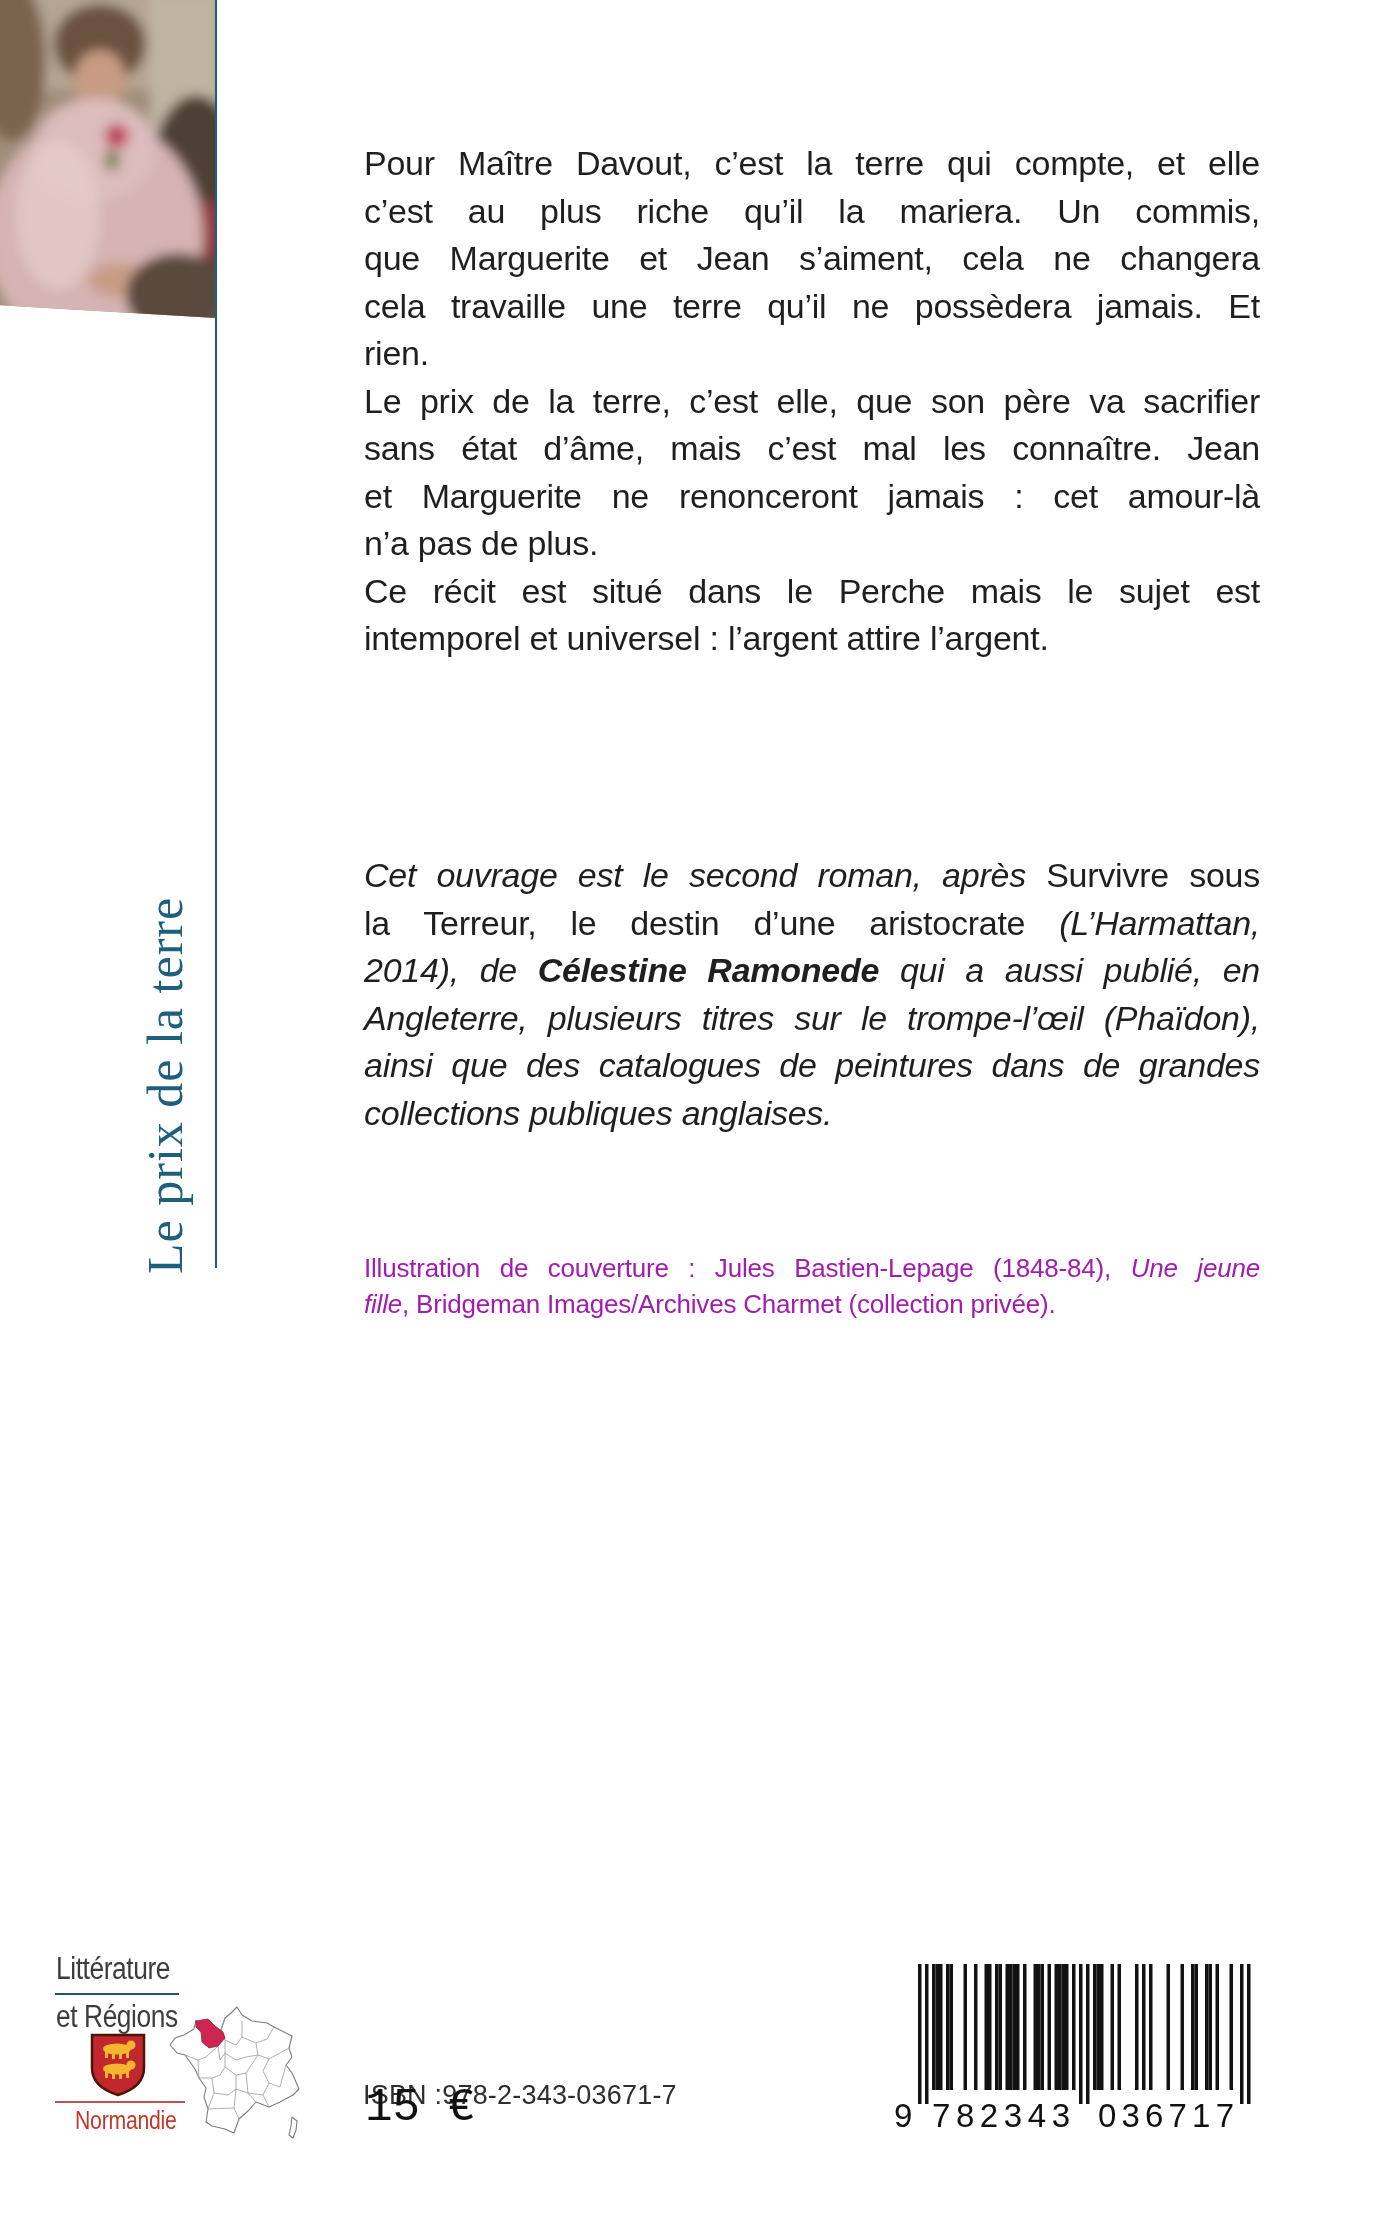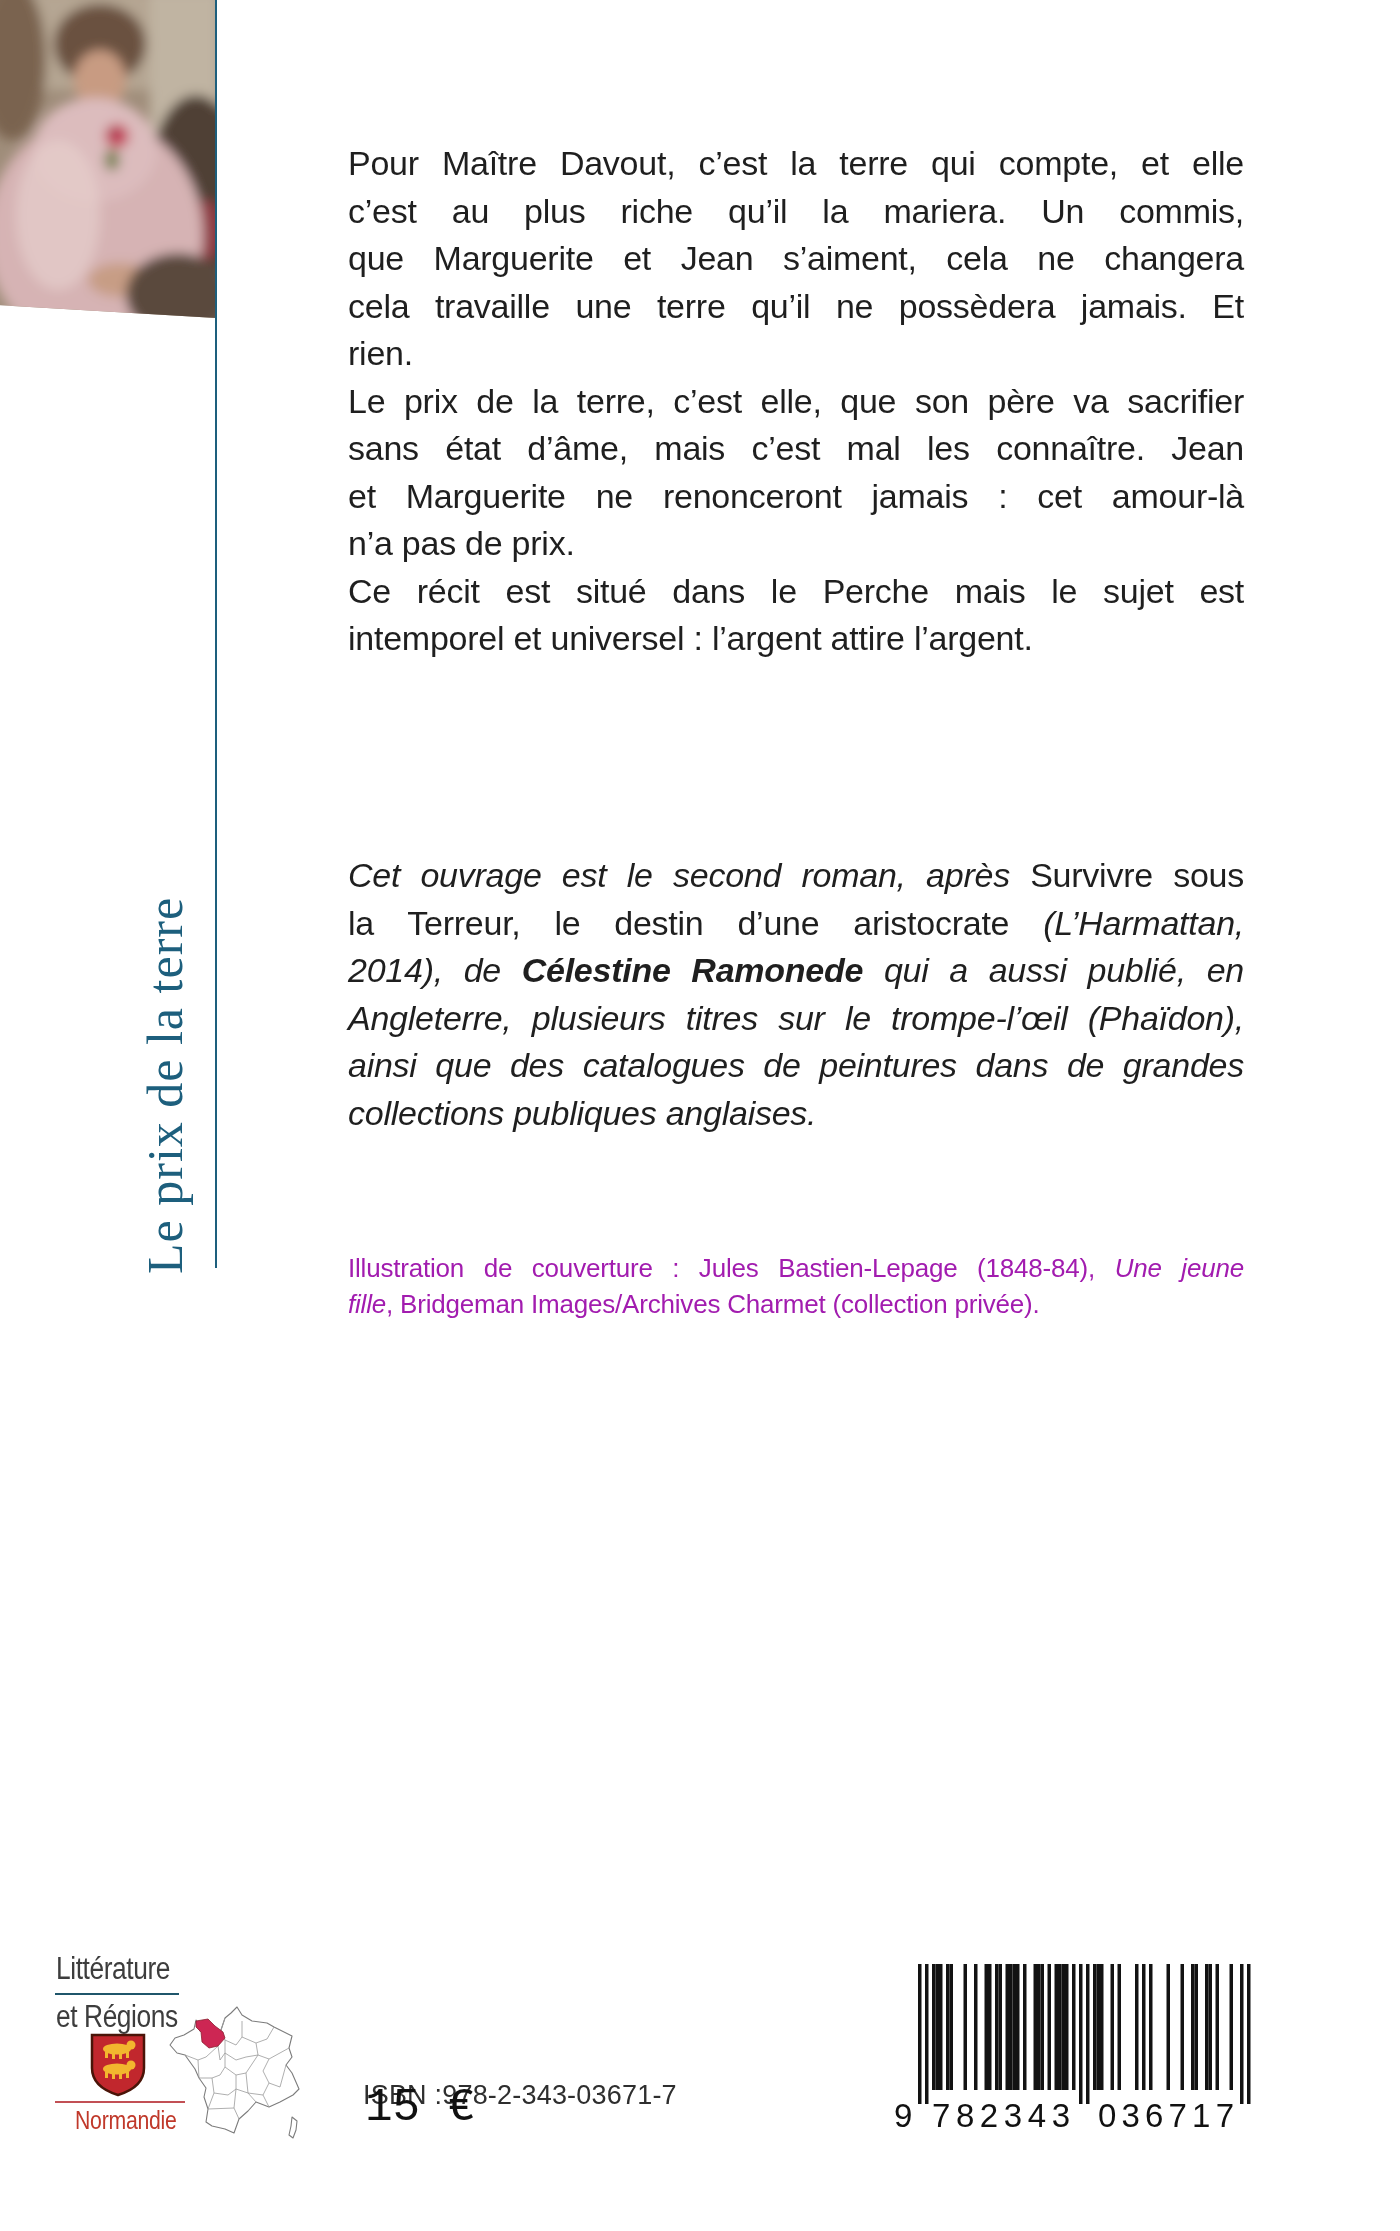--- a/index.html
+++ b/index.html
@@ -24,21 +24,21 @@
   .spine-title{
     position:absolute;left:136px;top:1274px;
     transform:rotate(-90deg);transform-origin:left top;
     white-space:nowrap;
     font-family:"Liberation Serif",serif;
     font-size:50px;letter-spacing:1px;
     color:#1d5f7d;
   }
   
   .textblock{
-    position:absolute;left:348px;width:896px;
+    position:absolute;left:364px;width:896px;
     color:#1f1f1f;font-weight:300;
   }
   .synopsis{top:140px;font-size:34px;line-height:47.5px;letter-spacing:-0.25px;}
   .about{top:852px;font-size:34px;line-height:47.5px;letter-spacing:-0.25px;}
   .credit{top:1250px;font-size:26px;line-height:36px;letter-spacing:-0.2px;color:#a21caf;}
   .line{text-align:justify;text-align-last:justify;text-justify:inter-word;}
   .line.last{text-align-last:left;}
   .seg-r{font-style:normal;font-weight:300;}
   .seg-i{font-style:italic;font-weight:300;}
   .seg-bi{font-style:italic;font-weight:bold;}
@@ -112,21 +112,21 @@
 
   <div class="textblock synopsis">
       <div class="line">Pour Maître Davout, c’est la terre qui compte, et elle</div>
       <div class="line">c’est au plus riche qu’il la mariera. Un commis,</div>
       <div class="line">que Marguerite et Jean s’aiment, cela ne changera</div>
       <div class="line">cela travaille une terre qu’il ne possèdera jamais. Et</div>
       <div class="line last">rien.</div>
       <div class="line">Le prix de la terre, c’est elle, que son père va sacrifier</div>
       <div class="line">sans état d’âme, mais c’est mal les connaître. Jean</div>
       <div class="line">et Marguerite ne renonceront jamais : cet amour-là</div>
-      <div class="line last">n’a pas de prix.</div>
+      <div class="line last">n’a pas de plus.</div>
       <div class="line">Ce récit est situé dans le Perche mais le sujet est</div>
       <div class="line last">intemporel et universel : l’argent attire l’argent.</div>
     </div>
 
   <div class="textblock about">
       <div class="line"><span class="seg-i">Cet ouvrage est le second roman, après </span><span class="seg-r">Survivre sous</span></div>
       <div class="line"><span class="seg-r">la Terreur, le destin d’une aristocrate </span><span class="seg-i">(L’Harmattan,</span></div>
       <div class="line"><span class="seg-i">2014), de </span><span class="seg-bi">Célestine Ramonede</span><span class="seg-i"> qui a aussi publié, en</span></div>
       <div class="line"><span class="seg-i">Angleterre, plusieurs titres sur le trompe-l’œil (Phaïdon),</span></div>
       <div class="line"><span class="seg-i">ainsi que des catalogues de peintures dans de grandes</span></div>

